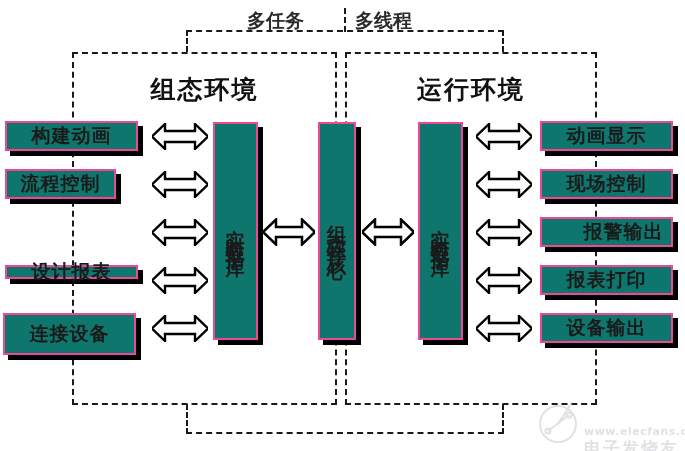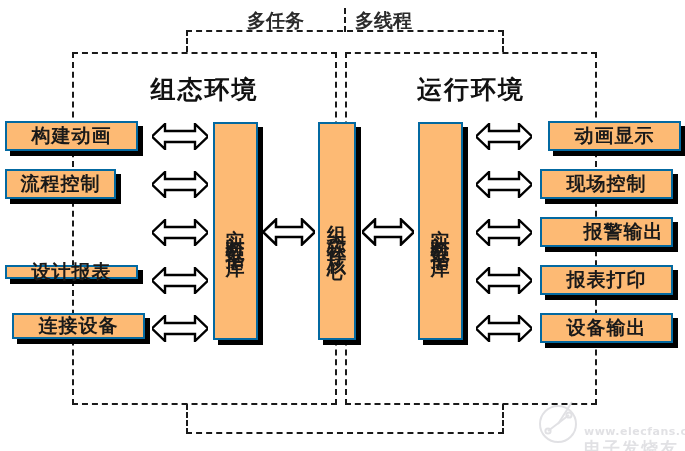--- a/index.html
+++ b/index.html
@@ -63,22 +63,22 @@
     font-size:19px;
     font-weight:bold;
     color:#2b2b2b;
     white-space:nowrap;
   }
 
   
   .sbox{
     position:absolute;
     box-sizing:border-box;
-    background:#fdba74;
-    border:2px solid #0369a1;
+    background:#0f766e;
+    border:2px solid #ec4899;
     box-shadow:5px 5px 0 0 #000;
     display:flex;
     align-items:center;
     justify-content:center;
   }
   .sbox .lbl{
     font-size:19px;
     font-weight:bold;
     color:#1a1a1a;
     letter-spacing:1px;
@@ -137,25 +137,25 @@
 
   <div class="sbox" style="left:5px;top:121px;width:133px;height:30px;">
     <span class="lbl">构建动画</span>
   </div>
   <div class="sbox" style="left:5px;top:169px;width:111px;height:30px;">
     <span class="lbl">流程控制</span>
   </div>
   <div class="sbox" style="left:5px;top:265px;width:133px;height:14px;">
     <span class="lbl">设计报表</span>
   </div>
-  <div class="sbox" style="left:12px;top:313px;width:133px;height:26px;">
+  <div class="sbox" style="left:3px;top:313px;width:133px;height:42px;">
     <span class="lbl">连接设备</span>
   </div>
 
-  <div class="sbox" style="left:540px;top:121px;width:133px;height:30px;margin-left:8px;">
+  <div class="sbox" style="left:540px;top:121px;width:133px;height:30px;">
     <span class="lbl">动画显示</span>
   </div>
   <div class="sbox" style="left:540px;top:169px;width:133px;height:30px;">
     <span class="lbl">现场控制</span>
   </div>
   <div class="sbox" style="left:540px;top:217px;width:133px;height:30px;padding-left:34px;">
     <span class="lbl">报警输出</span>
   </div>
   <div class="sbox" style="left:540px;top:265px;width:133px;height:30px;">
     <span class="lbl">报表打印</span>

